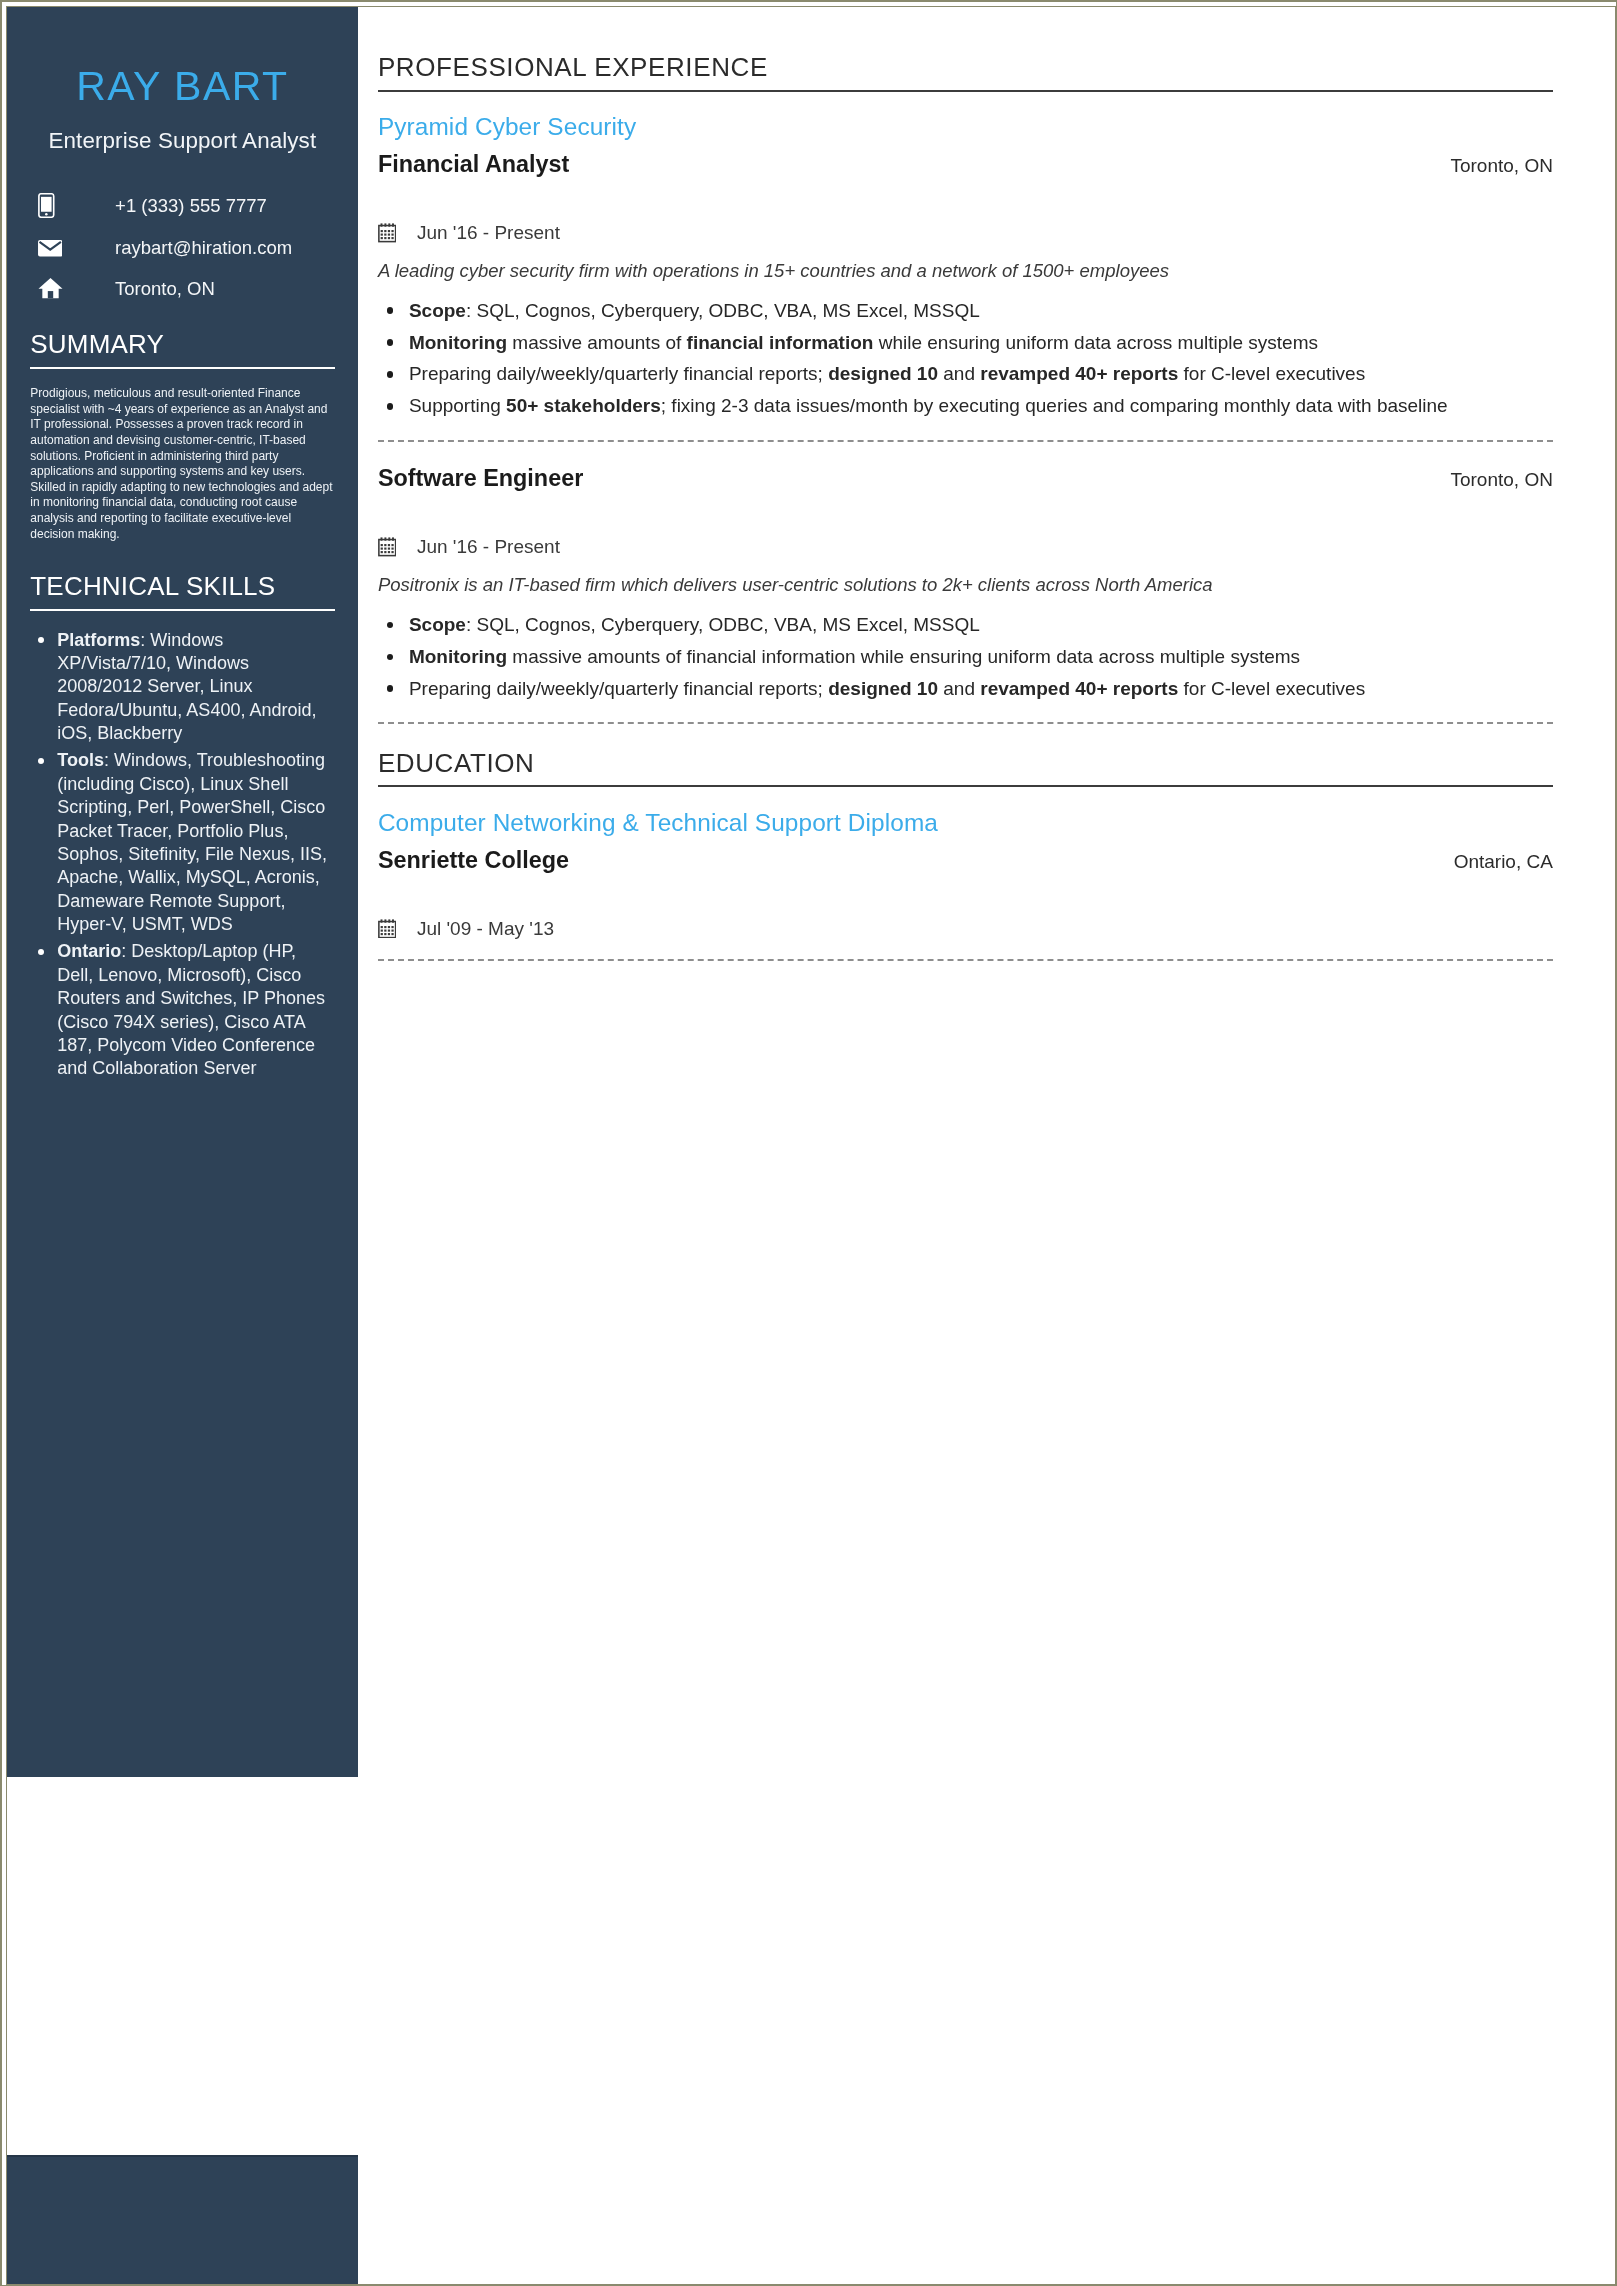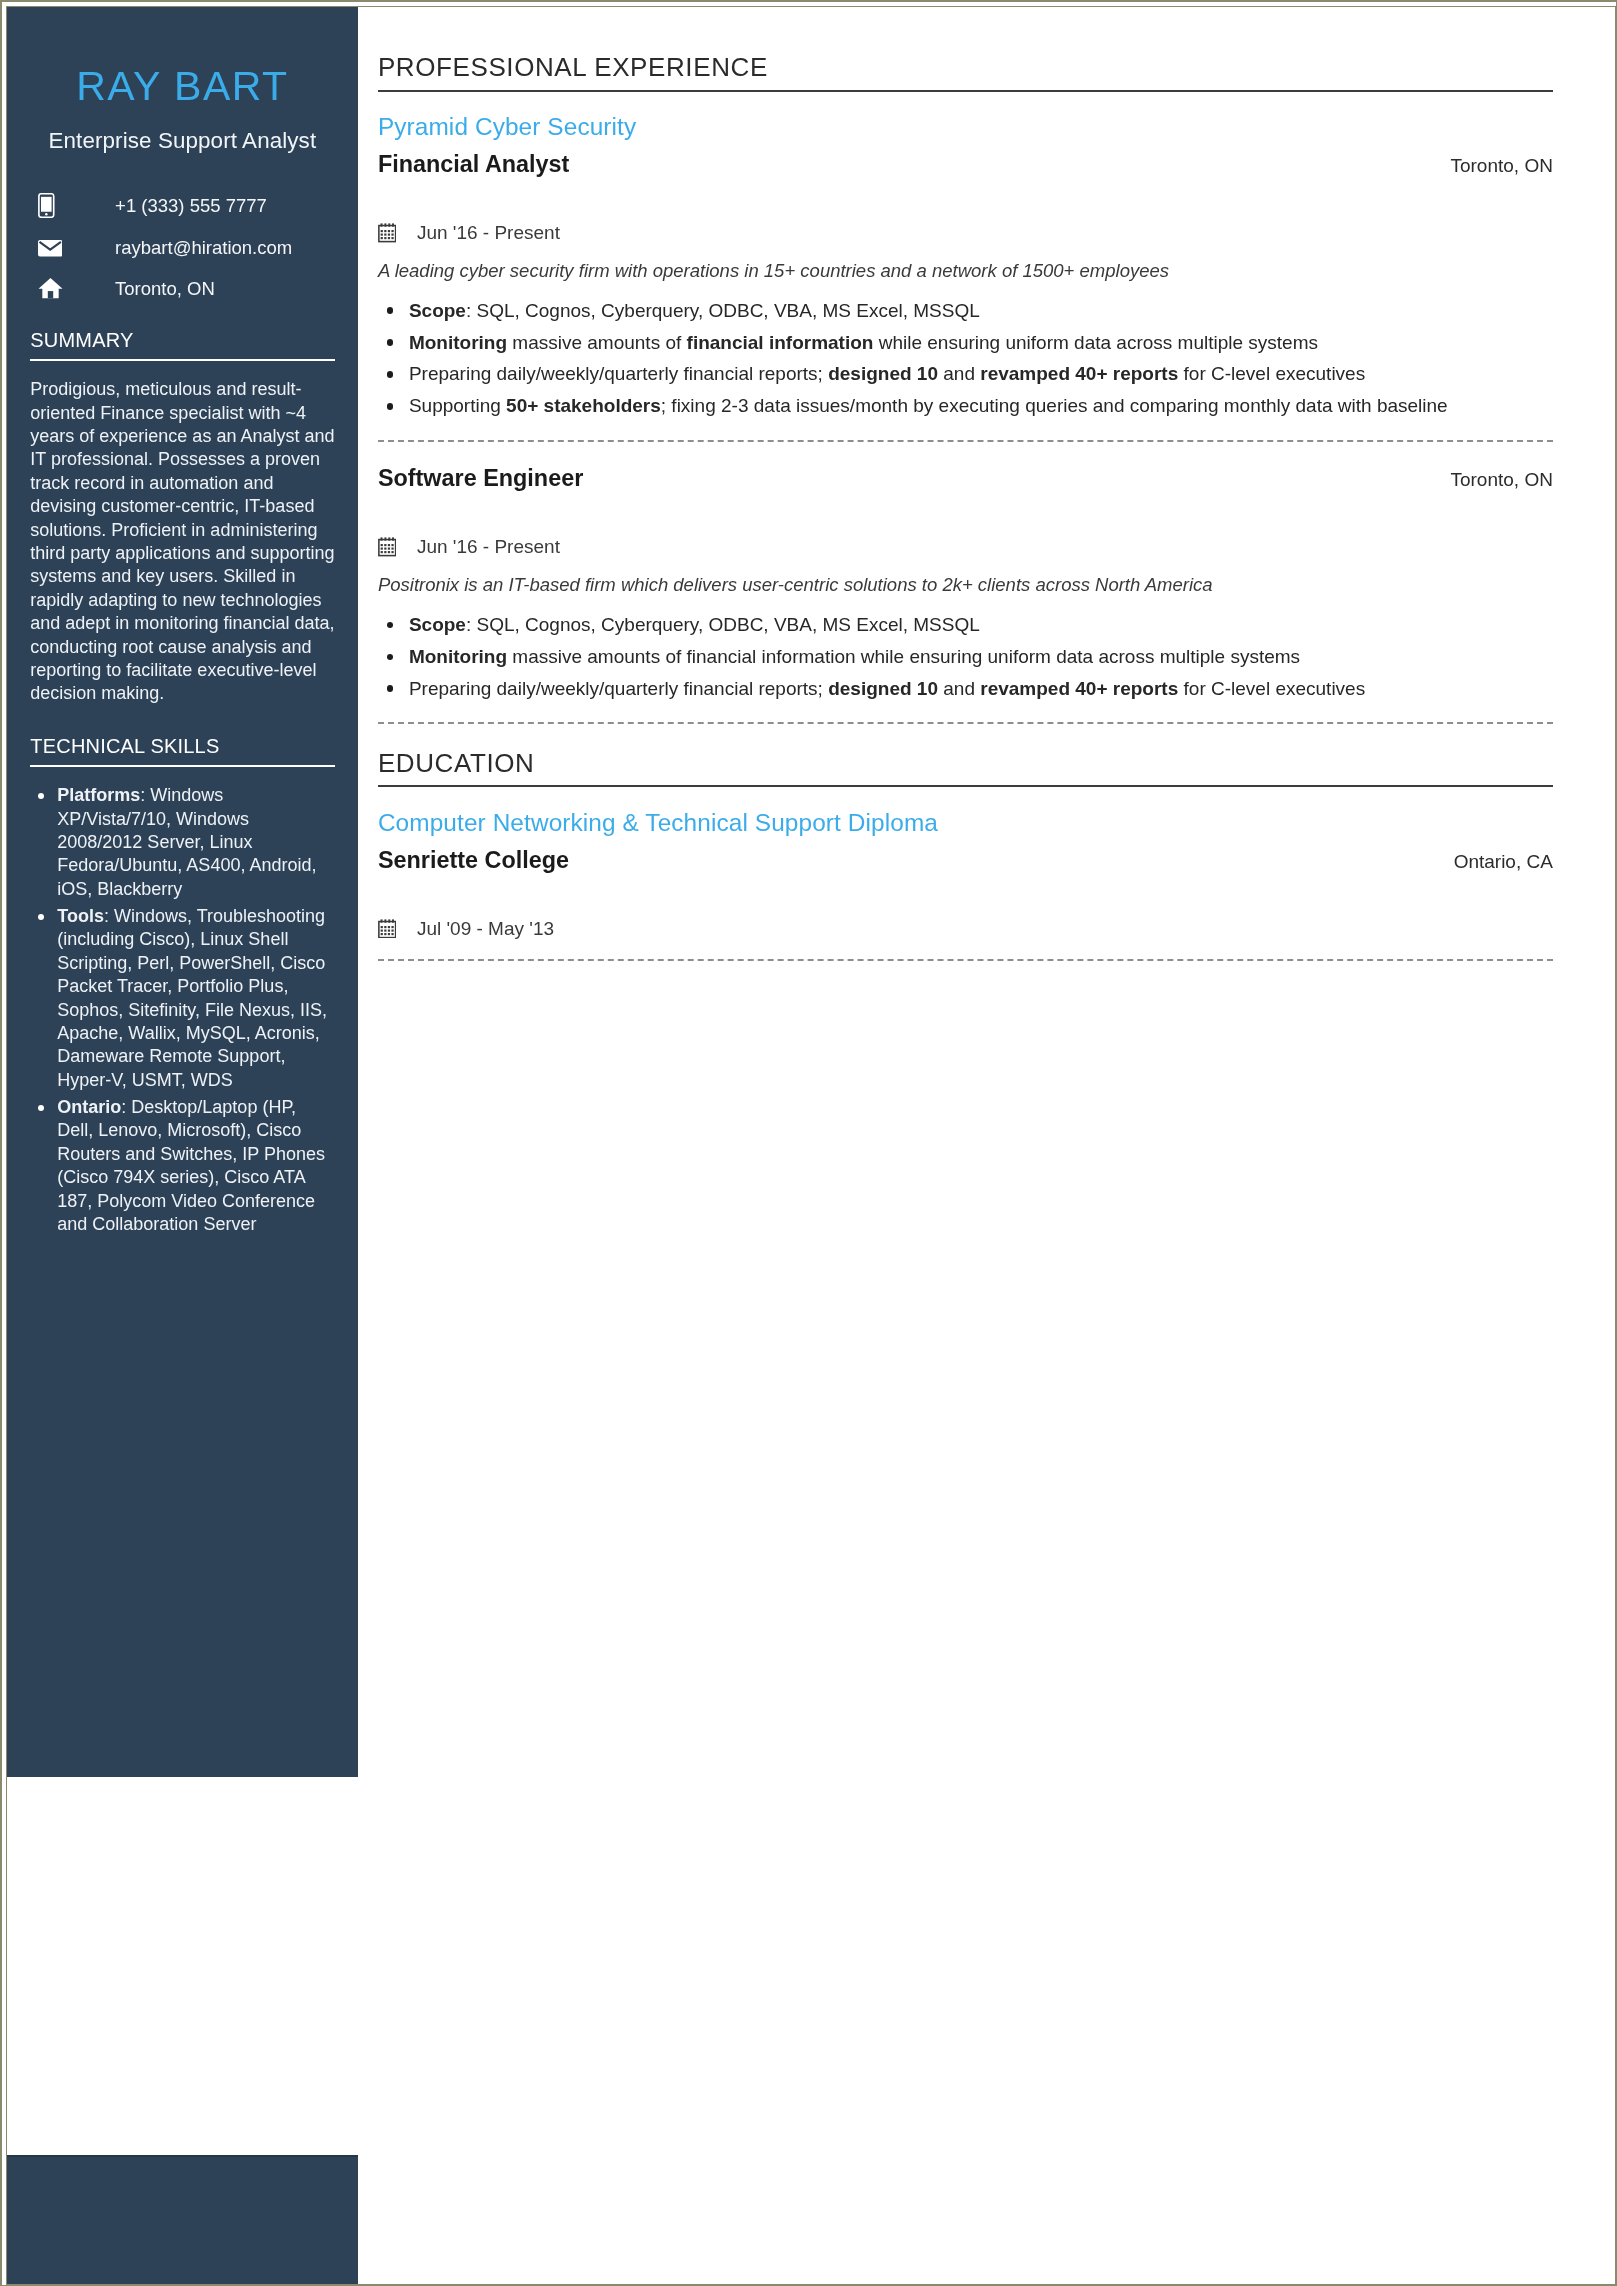--- a/index.html
+++ b/index.html
@@ -90,35 +90,35 @@
     flex: 0 0 37px;
     display: flex;
     align-items: center;
     justify-content: flex-start;
   }
   .contact-ico svg { display: block; }
   .contact-txt { white-space: nowrap; }
 
   .side-section-title {
     margin-top: 29px;
-    font-size: 20px;
+    font-size: 26px;
     font-weight: 400;
     letter-spacing: 0.2px;
     color: #ffffff;
     padding-bottom: 6.8px;
   }
   .side-rule {
     height: 2px;
     background: #ffffff;
     width: 100%;
     margin-bottom: 17.6px;
   }
 
   .summary-text {
-    font-size: 18px;
+    font-size: 12px;
     line-height: 1.30;
     color: #eef2f6;
     text-align: left;
   }
 
   .skill-list { list-style: none; margin-top: 12px; }
   .skill-item {
     position: relative;
     padding-left: 27px;
     margin-bottom: 3.9px;

